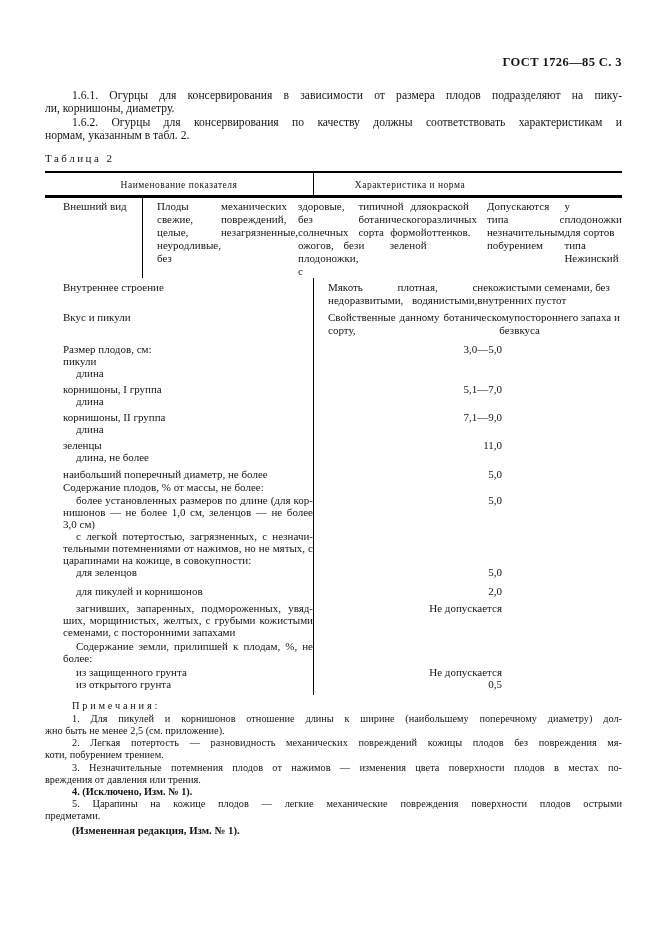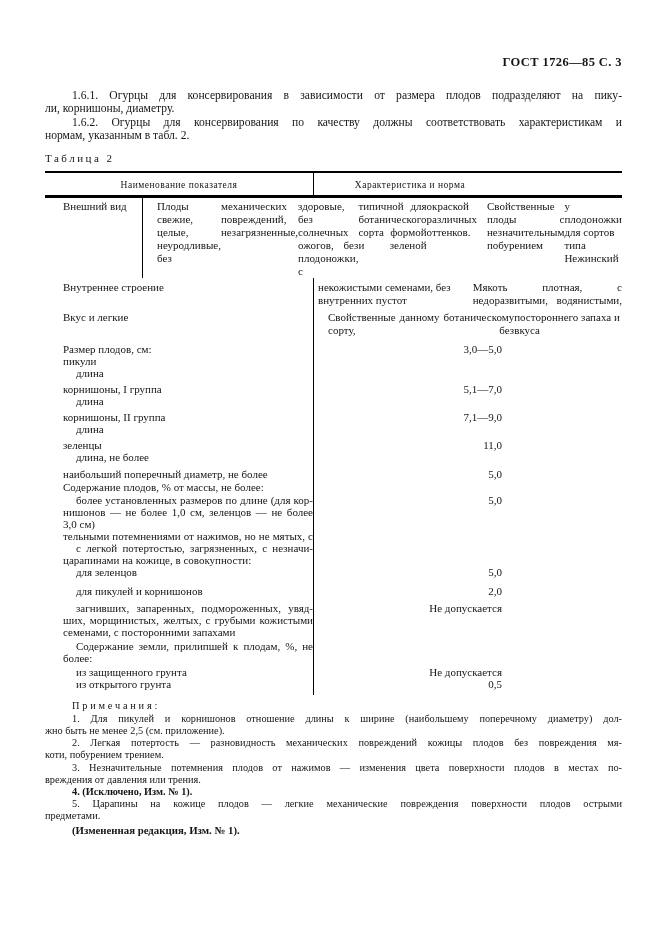--- a/index.html
+++ b/index.html
@@ -53,36 +53,36 @@
         <div class="trow">
           <div class="tcell-l" style="padding-top: 2px;">
             <div>Внешний вид</div>
           </div>
           <div class="tcell-r" style="padding-top: 2px;">
             <div class="rline jl pind">Плоды свежие, целые, неуродливые, без</div>
             <div class="rline jl">механических повреждений, незагрязненные,</div>
             <div class="rline jl">здоровые, без солнечных ожогов, без плодоножки, с</div>
             <div class="rline jl">типичной для ботанического сорта формой и зеленой</div>
             <div class="rline">окраской различных оттенков.</div>
-            <div class="rline jl pind">Свойственные плоды с незначительным побурением</div>
+            <div class="rline jl pind">Допускаются типа с незначительным побурением</div>
             <div class="rline">у плодоножки для сортов типа Нежинский</div>
           </div>
         </div>
         <div class="trow">
           <div class="tcell-l" style="padding-top: 3px;">
             <div>Внутреннее строение</div>
           </div>
           <div class="tcell-r" style="padding-top: 3px;">
+            <div class="rline jl pind">Мякоть плотная, с недоразвитыми, водянистыми,</div>
             <div class="rline">некожистыми семенами, без внутренних пустот</div>
-            <div class="rline jl pind">Мякоть плотная, с недоразвитыми, водянистыми,</div>
-          </div>
-        </div>
-        <div class="trow">
-          <div class="tcell-l" style="padding-top: 4px;">
-            <div>Вкус и легкие</div>
+          </div>
+        </div>
+        <div class="trow">
+          <div class="tcell-l" style="padding-top: 4px;">
+            <div>Вкус и пикули</div>
           </div>
           <div class="tcell-r" style="padding-top: 4px;">
             <div class="rline jl pind">Свойственные данному ботаническому сорту, без</div>
             <div class="rline">постороннего запаха и вкуса</div>
           </div>
         </div>
         <div class="trow">
           <div class="tcell-l" style="padding-top: 6px;">
             <div>Размер плодов, см:</div>
             <div>пикули</div>
@@ -138,22 +138,22 @@
             <div class="jl ind">более установленных размеров по длине (для кор-</div>
             <div class="jl">нишонов — не более 1,0 см, зеленцов — не более</div>
             <div>3,0 см)</div>
           </div>
           <div class="tcell-r vbot" style="padding-top: 1px;">
             <div class="val">5,0</div>
           </div>
         </div>
         <div class="trow">
           <div class="tcell-l" style="padding-top: 0px;">
+            <div class="jl ind">с легкой потертостью, загрязненных, с незначи-</div>
             <div class="jl">тельными потемнениями от нажимов, но не мятых, с</div>
-            <div class="jl ind">с легкой потертостью, загрязненных, с незначи-</div>
             <div>царапинами на кожице, в совокупности:</div>
           </div>
           <div class="tcell-r" style="padding-top: 0px;"></div>
         </div>
         <div class="trow">
           <div class="tcell-l" style="padding-top: 0px;">
             <div class="ind">для зеленцов</div>
           </div>
           <div class="tcell-r vbot" style="padding-top: 0px;">
             <div class="val">5,0</div>

